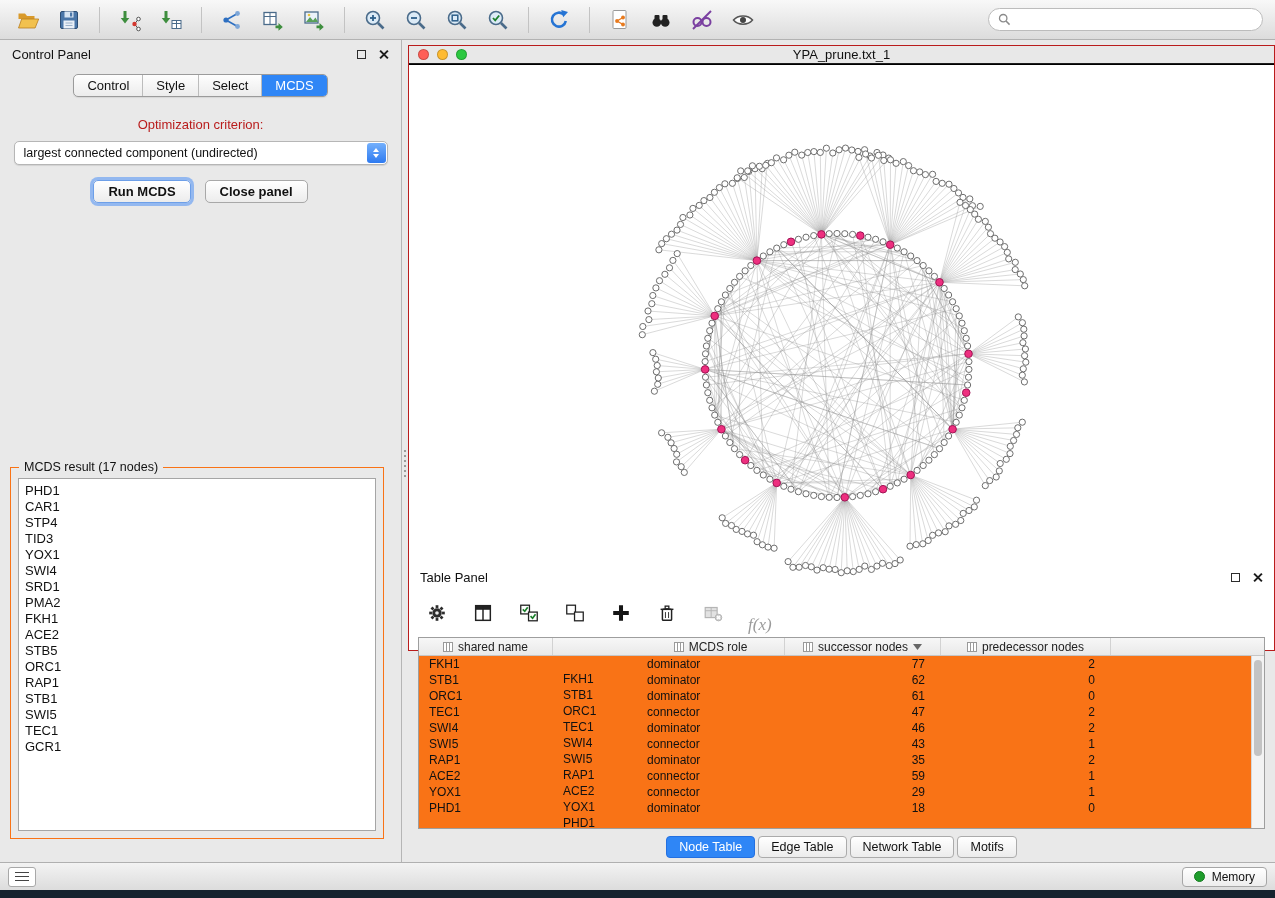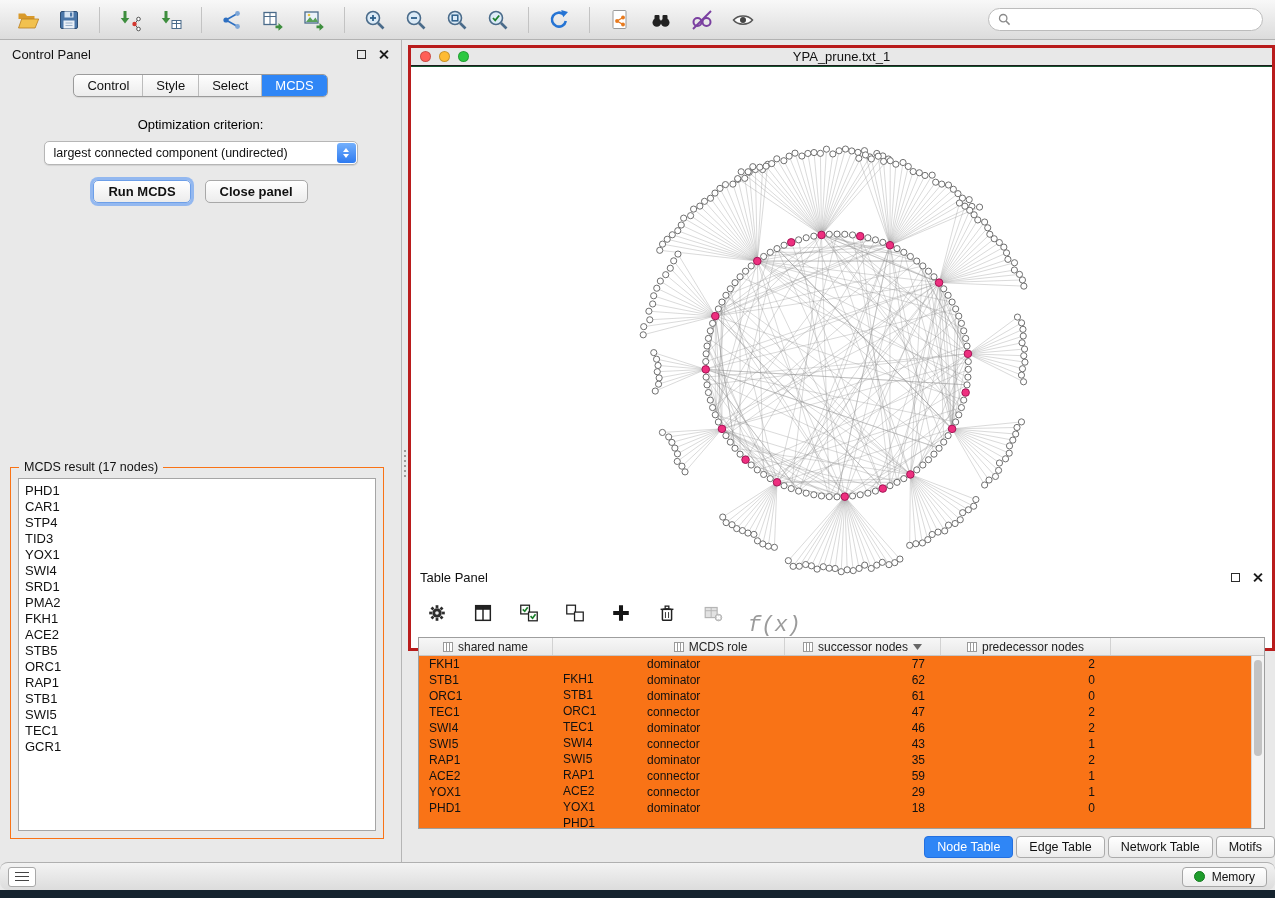--- a/index.html
+++ b/index.html
@@ -41,24 +41,24 @@
   .close-icon::before, .close-icon::after { content: ""; position: absolute; left: 4.5px; top: 0; width: 2px; height: 11px; background: #1c1c1c; }
   .close-icon::before { transform: rotate(45deg); }
   .close-icon::after { transform: rotate(-45deg); }
 
   .tabs-row { display: flex; justify-content: center; margin-top: 6px; }
   .seg { display: flex; border: 1px solid #9b9b9b; border-radius: 5px; overflow: hidden; background: linear-gradient(#fefefe, #ececec); box-shadow: 0 1px 1px rgba(0,0,0,0.08); }
   .seg-tab { padding: 3px 13px; font-size: 13px; color: #111; border-right: 1px solid #bcbcbc; }
   .seg-tab:last-child { border-right: none; }
   .seg-tab.selected { background: #2f86f6; color: #fff; }
 
-  .opt-label { text-align: center; font-size: 13px; color: #000000; margin-top: 20px; }
+  .opt-label { text-align: center; font-size: 13px; color: #b91c1c; margin-top: 20px; }
 
   .combo {
-    margin: 9px auto 0; width: 314px; height: 24px; background: #fff;
+    margin: 9px auto 0; width: 374px; height: 24px; background: #fff;
     border: 1px solid #b6b6b6; border-radius: 5px; position: relative;
     display: flex; align-items: center; font-size: 12.5px; color: #111;
     padding: 0 26px 0 9px; box-shadow: 0 1px 1px rgba(0,0,0,0.1);
   }
   .combo-cap {
     position: absolute; right: 1px; top: 1px; bottom: 1px; width: 19px;
     border-radius: 3px; background: linear-gradient(#74b0fc, #2e7af0);
     display: flex; flex-direction: column; align-items: center; justify-content: center; gap: 2px;
   }
   .tri-up { width: 0; height: 0; border-left: 3.5px solid transparent; border-right: 3.5px solid transparent; border-bottom: 4px solid #fff; }
@@ -74,58 +74,58 @@
   .mcds-item { font-size: 13px; color: #111; height: 16px; line-height: 16px; padding: 0 6px; }
 
   
   .right-pane { position: absolute; left: 403px; top: 40px; right: 0; bottom: 28px; background: #e9e9e9; }
   .v-handle {
     position: absolute; left: 0; top: 410px; width: 4px; height: 28px;
     background-image: repeating-linear-gradient(#9a9a9a 0 2px, transparent 2px 5px);
     background-size: 2px 100%; background-repeat: no-repeat; background-position: 1px 0;
   }
 
-  .net-window { position: absolute; left: 5px; top: 5px; right: 0; height: 606px; border: 3px solid #b91c1c; background: #14532d; }
+  .net-window { position: absolute; left: 5px; top: 5px; right: 0; height: 606px; border: 1px solid #b91c1c; background: #000000; }
   .net-titlebar { position: relative; height: 18px; background: #e8e8e8; border-bottom: 1px solid #1d1d1d; display: flex; align-items: center; }
   .traffic { display: flex; gap: 8px; margin-left: 9px; position: relative; z-index: 2; }
   .light { width: 11px; height: 11px; border-radius: 50%; border: 0.5px solid rgba(0,0,0,0.2); }
   .net-title { position: absolute; left: 0; right: 0; text-align: center; font-size: 13px; color: #111; }
   .net-canvas { position: absolute; left: 0; right: 0; top: 19px; bottom: 0; background: #fff; }
   .net-canvas svg { width: 100%; height: 100%; display: block; }
 
   
   .table-panel { position: absolute; left: 5px; top: 523px; right: 0; height: 295px; }
   .tp-toolbar { height: 44px; display: flex; align-items: center; gap: 24px; padding: 0 18px; }
   .tp-ic { width: 22px; height: 22px; display: block; }
-  .fx { font-family: Liberation Mono, monospace; font-style: italic; color: #9b9b9b; font-size: 22px; margin-top: 24px; }
+  .fx { font-family: Liberation Serif, serif; font-style: italic; color: #9b9b9b; font-size: 17px; margin-top: 24px; }
 
   .node-table { position: absolute; left: 10px; right: 10px; top: 74px; height: 192px; background: #f97316; border: 1px solid #9e9e9e; overflow: hidden; }
   .nt-header { display: flex; height: 18px; background: linear-gradient(#f7f7f7, #e9e9e9); border-bottom: 1px solid #c6c6c6; font-size: 12px; color: #222; }
   .nt-hcell { display: flex; align-items: center; justify-content: center; gap: 5px; border-right: 1px solid #d2d2d2; overflow: hidden; white-space: nowrap; }
   .mini-ic { width: 10px; height: 10px; display: block; flex: none; }
   .sort-arrow { width: 9px; height: 6px; display: block; flex: none; }
   .col0 { width: 134px; flex: none; } .col1 { width: 84px; flex: none; margin-top: 29px; }
   .col2 { width: 148px; flex: none; } .col3 { width: 156px; flex: none; text-align: right; }
   .col4 { width: 170px; flex: none; } .colf { flex: 1; border-right: none; }
   .nt-body { position: absolute; left: 0; right: 13px; top: 18px; bottom: 0; overflow: hidden; }
   .nt-row { display: flex; height: 16px; align-items: center; font-size: 12px; color: #111; }
   .nt-cell { overflow: hidden; white-space: nowrap; padding-left: 10px; }
   .nt-cell.num { text-align: right; padding-left: 0; padding-right: 16px; }
   .vscroll { position: absolute; right: 0; top: 18px; bottom: 0; width: 13px; background: #f3f3f3; border-left: 1px solid #d6d6d6; }
   .vthumb { position: absolute; left: 2px; right: 2px; top: 4px; height: 96px; background: #c3c3c3; border-radius: 5px; }
 
-  .tp-tabs { position: absolute; left: 0; right: 0; top: 273px; display: flex; justify-content: flex-end; gap: 3px; }
+  .tp-tabs { position: absolute; left: 0; right: 0; top: 273px; display: flex; justify-content: center; gap: 3px; }
   .tp-tab { font-size: 12.5px; color: #111; padding: 3px 12px; border: 1px solid #ababab; background: linear-gradient(#fff, #ececec); border-radius: 4px; }
   .tp-tab.selected { background: #2f86f6; border-color: #2470e0; color: #fff; }
 
   
   .status-bar {
     position: absolute; left: 0; right: 0; bottom: 0; height: 28px;
     background: linear-gradient(#f3f3f3, #dcdcdc); border-top: 1px solid #b0b0b0;
-    display: flex; align-items: center; padding: 0 8px; border-radius: 8px;
+    display: flex; align-items: center; padding: 0 8px;
   }
   .list-btn { width: 28px; height: 20px; border: 1px solid #a8a8a8; border-radius: 3px; background: #fff; display: flex; flex-direction: column; justify-content: center; gap: 2.5px; padding: 0 6px; }
   .list-btn i { height: 1.5px; background: #444; display: block; }
   .memory-btn { margin-left: auto; display: flex; align-items: center; gap: 7px; border: 1px solid #a6a6a6; border-radius: 4px; background: linear-gradient(#fff, #ededed); padding: 2px 11px; font-size: 12px; color: #111; }
   .mem-dot { width: 11px; height: 11px; border-radius: 50%; background: #1f9d2c; border: 1px solid #137a1e; }
 </style>
 </head>
 <body>
 
 <div class="screen">

